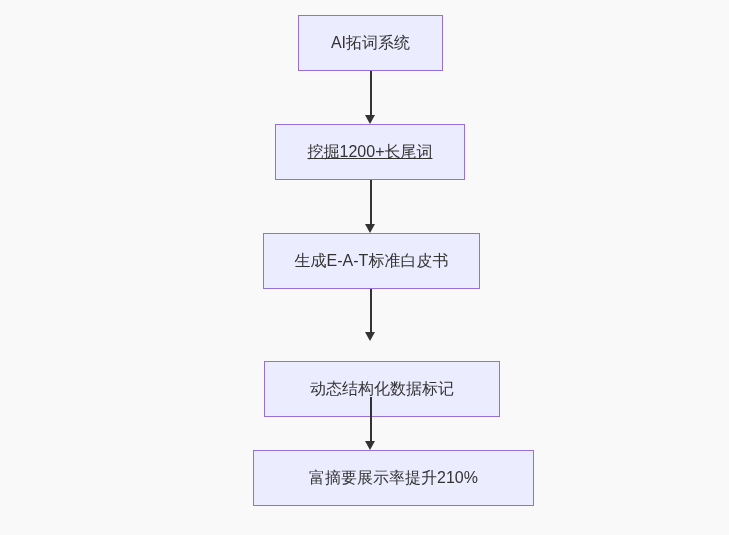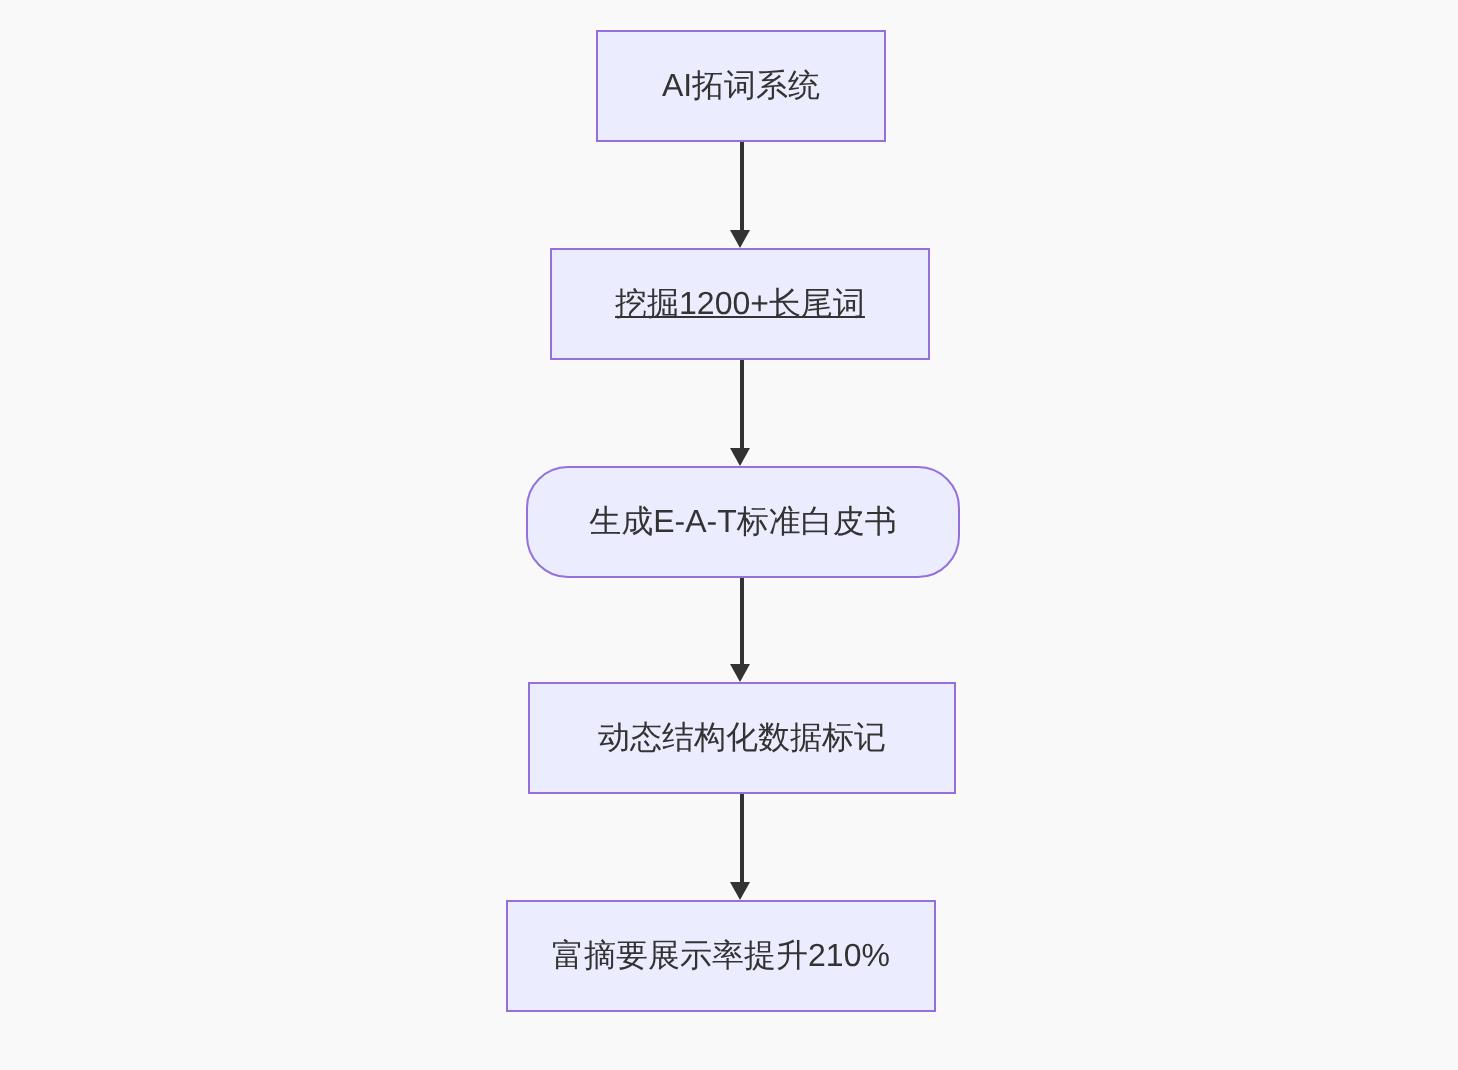--- a/index.html
+++ b/index.html
@@ -25,23 +25,23 @@
     font-size: 16px;
     display: flex;
     align-items: center;
     justify-content: center;
     text-align: left;
     white-space: nowrap;
     height: 56px;
   }
   .node-1 { left: 298px; top: 15px;  width: 145px; }
   .node-2 { left: 275px; top: 124px; width: 190px; text-decoration: underline; }
-  .node-3 { left: 263px; top: 233px; width: 217px; border-radius: 21px; }
-  .node-4 { left: 264px; top: 341px; width: 214px; }
-  .node-5 { left: 253px; top: 450px; width: 215px; }
+  .node-3 { left: 263px; top: 233px; width: 217px; }
+  .node-4 { left: 264px; top: 361px; width: 236px; }
+  .node-5 { left: 253px; top: 450px; width: 281px; }
 
   .edge-arrow {
     position: absolute;
     left: 364px;
     width: 13px;
   }
   .edge-1 { top: 71px;  height: 53px; }
   .edge-2 { top: 180px; height: 53px; }
   .edge-3 { top: 289px; height: 52px; }
   .edge-4 { top: 397px; height: 53px; }

